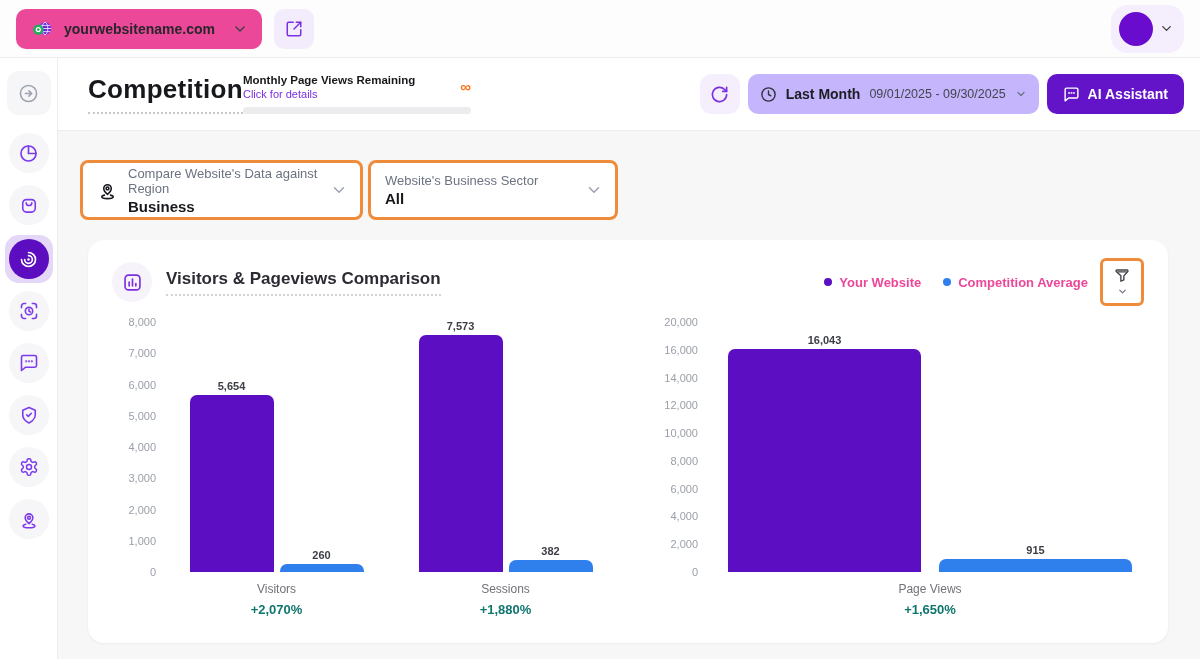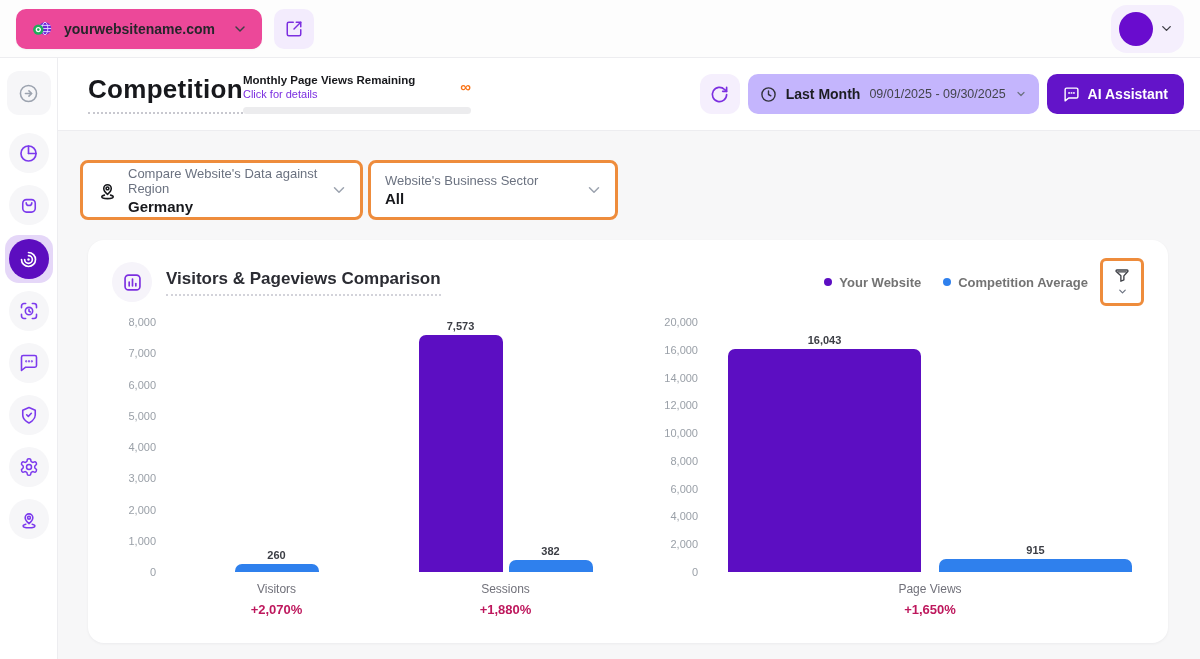--- a/index.html
+++ b/index.html
@@ -56,21 +56,21 @@
   .filter-box .chev { margin-left:auto; color:#9ca3af; display:flex; }
 
   
   .card { margin-top:20px; background:#fff; border-radius:16px; padding:18px 24px 16px; height:403px; box-shadow:0 1px 3px rgba(20,20,40,.05); }
   .card-head { display:flex; align-items:center; }
   .card-icon { width:40px; height:40px; border-radius:50%; background:#f6f4fa; color:#7c2fe0; display:flex; align-items:center; justify-content:center; }
   .card-title { margin-left:14px; font-size:17px; font-weight:600; color:#2b2c33; border-bottom:2px dotted #d3d3da; padding-bottom:5px; }
   .legend { margin-left:auto; display:flex; align-items:center; gap:22px; }
   .legend-item { display:flex; align-items:center; gap:7px; cursor:pointer; }
   .legend-dot { width:8px; height:8px; border-radius:50%; }
-  .legend-label { font-size:13px; font-weight:700; color:#737373; }
+  .legend-label { font-size:13px; font-weight:700; color:#ec4899; }
   .chart-filter { margin-left:12px; width:44px; height:48px; background:#fff; border:3px solid #ee8c3c; border-radius:6px; display:flex; flex-direction:column; align-items:center; justify-content:center; gap:1px; color:#3f4147; cursor:pointer; }
   .chart-filter .chev { color:#6b7280; display:flex; }
 
   
   .chart-area { margin-top:16px; display:flex; }
   .panel { display:flex; }
   .axis-col { position:relative; height:250px; }
   .panel-0 .axis-col { width:50px; }
   .panel-1 .axis-col { width:60px; margin-left:24px; }
   .tick { position:absolute; right:6px; font-size:11px; color:#9aa0a8; line-height:14px; white-space:nowrap; }
@@ -79,21 +79,21 @@
   .panel-1 .group-col { width:404px; margin-left:24px; }
   .bars { height:250px; display:flex; align-items:flex-end; justify-content:center; }
   .panel-0 .bars { gap:6px; }
   .panel-1 .bars { gap:18px; }
   .bar-wrap { display:flex; flex-direction:column; align-items:center; }
   .panel-0 .bar-wrap { width:84px; }
   .panel-1 .bar-wrap { width:196px;margin-top:16px; }
   .bar-value { font-size:11px; font-weight:600; color:#3c3e45; line-height:13px; margin-bottom:2px;text-align:center; }
   .bar { width:100%; border-radius:7px 7px 0 0; }
   .cat-label { text-align:center; font-size:12px; color:#71717a; margin-top:10px; }
-  .pct-label { text-align:center; font-size:13px; font-weight:700; color:#be185d; margin-top:6px; }
+  .pct-label { text-align:center; font-size:13px; font-weight:700; color:#0f766e; margin-top:6px; }
 
   svg { display:block; }
 </style>
 </head>
 <body>
 
 <div class="topbar">
   <div class="domain-pill">
     <span>
       <svg width="24" height="24" viewBox="0 0 24 24">
@@ -275,21 +275,21 @@
         <div class="filter-box region">
           <span class="pin">
             <svg width="21" height="21" viewBox="0 0 24 24" fill="none" stroke="currentColor" stroke-width="1.8" stroke-linecap="round" stroke-linejoin="round">
                 <path d="M12 16.5c-2.7-2.3-4.3-4.6-4.3-6.7a4.3 4.3 0 0 1 8.6 0c0 2.1-1.6 4.4-4.3 6.7z"></path>
                 <circle cx="12" cy="9.6" r="1.6"></circle>
                 <path d="M8.5 17.3c-1.9.4-3 1-3 1.9 0 1.2 2.9 2.1 6.5 2.1s6.5-.9 6.5-2.1c0-.9-1.1-1.5-3-1.9"></path>
               </svg>
           </span>
           <span class="filter-text">
             <span class="filter-label">Compare Website's Data against Region</span>
-            <span class="filter-value">Germany</span>
+            <span class="filter-value">Business</span>
           </span>
           <span class="chev">
             <svg width="18" height="18" viewBox="0 0 24 24" fill="none" stroke="currentColor" stroke-width="2" stroke-linecap="round" stroke-linejoin="round">
                 <path d="m6 9 6 6 6-6"></path>
               </svg>
           </span>
         </div>
         <div class="filter-box sector">
           <span class="filter-text">
             <span class="filter-label">Website's Business Sector</span>
@@ -348,20 +348,24 @@
                 <div class="tick" style="bottom: 86.75px;">3,000</div>
                 <div class="tick" style="bottom: 118px;">4,000</div>
                 <div class="tick" style="bottom: 149.25px;">5,000</div>
                 <div class="tick" style="bottom: 180.5px;">6,000</div>
                 <div class="tick" style="bottom: 211.75px;">7,000</div>
                 <div class="tick" style="bottom: 243px;">8,000</div>
               </div>
               <div class="group-col">
                 <div class="bars">
                   <div class="bar-wrap">
+                    <div class="bar-value">5,654</div>
+                    <div class="bar" style="height: 176.688px; background: rgb(92, 14, 194);"></div>
+                  </div>
+                  <div class="bar-wrap">
                     <div class="bar-value">260</div>
                     <div class="bar" style="height: 8.125px; background: rgb(47, 128, 237);"></div>
                   </div>
                 </div>
                 <div class="cat-label">Visitors</div>
                 <div class="pct-label">+2,070%</div>
               </div>
               <div class="group-col">
                 <div class="bars">
                   <div class="bar-wrap">

